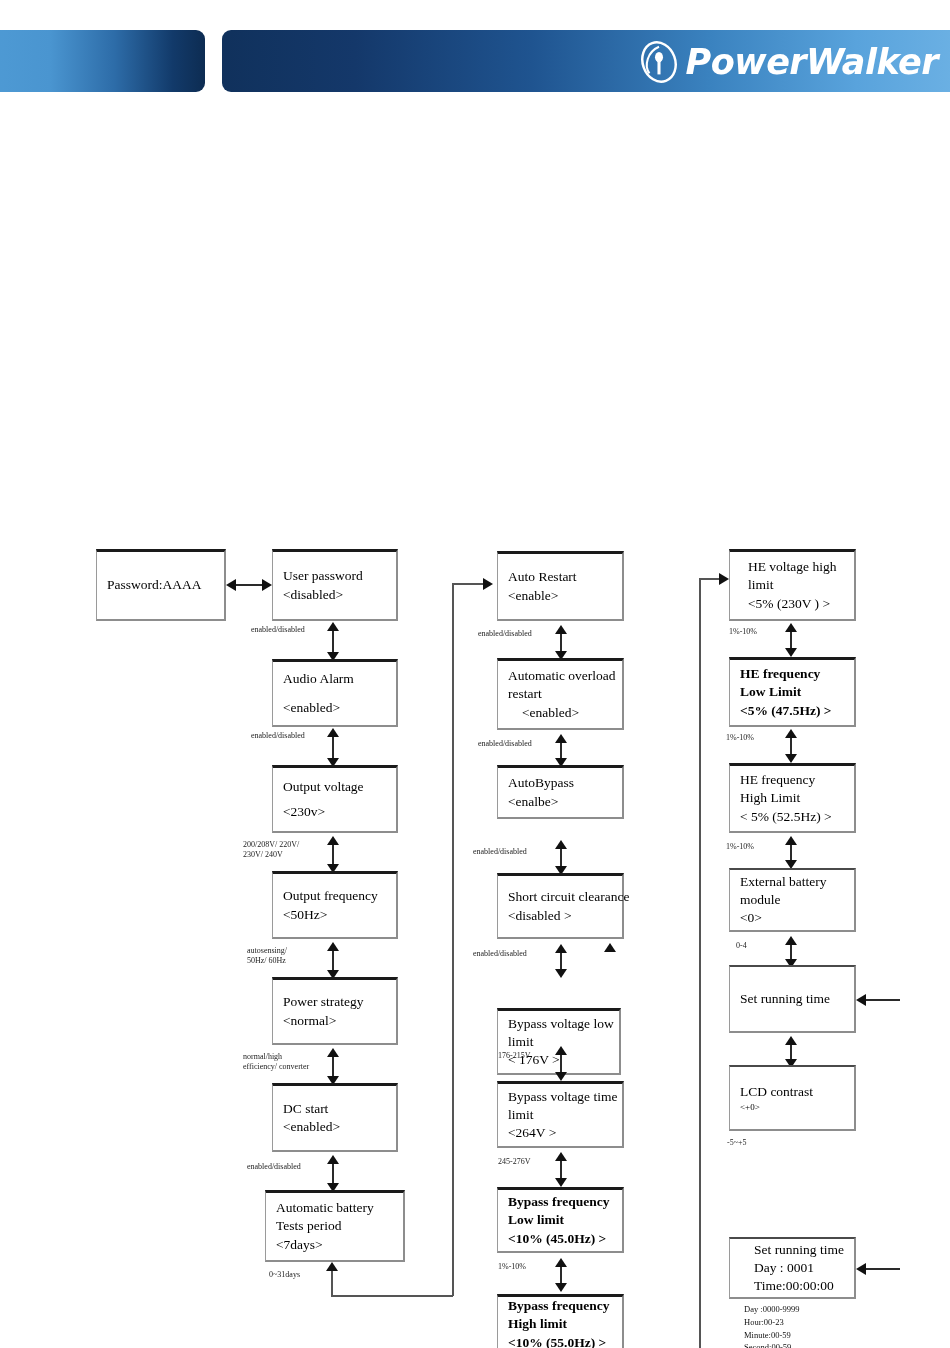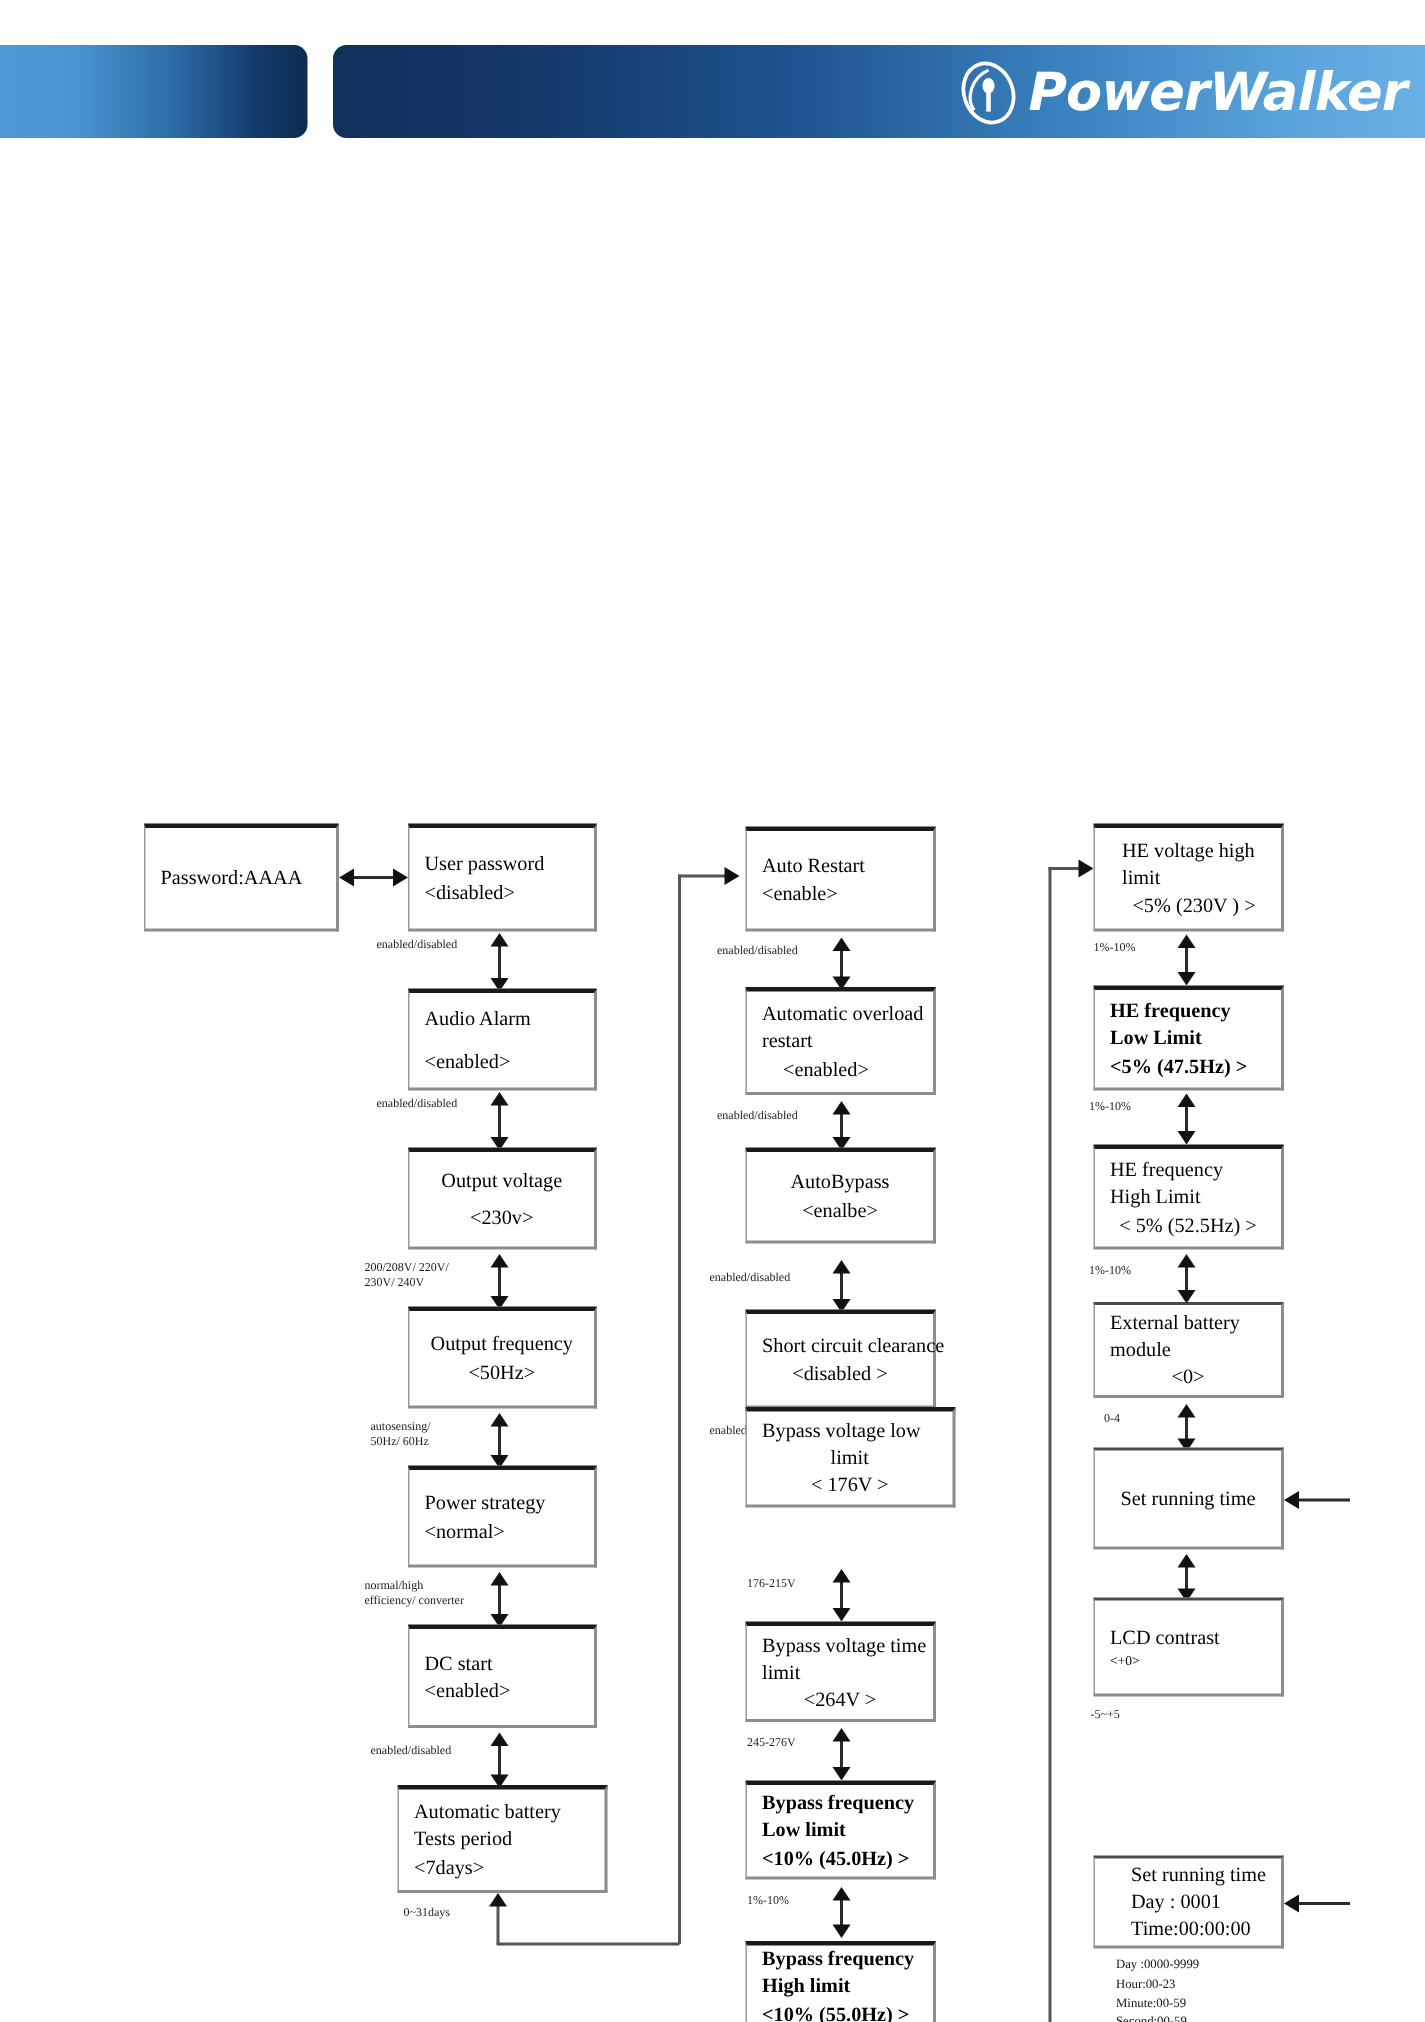--- a/index.html
+++ b/index.html
@@ -24,21 +24,21 @@
   .diagram{position:absolute;left:0;top:0;width:950px;height:1348px;}
   .node{
     position:absolute;box-sizing:border-box;background:#ffffff;
     border-top:3px solid #1a1a1a;
     border-left:1px solid #9a9a9a;border-right:2px solid #8d8d8d;border-bottom:2px solid #8d8d8d;
     display:flex;flex-direction:column;justify-content:center;
     padding:4px 10px;font-size:13.5px;color:#000;line-height:1.35;
   }
   .node.thin-top{border-top:2px solid #4a4a4a;}
   .node .ln{white-space:nowrap;}
-  .c{text-align:center;}
+  .c{text-align:left;}
   .l{text-align:left;}
   .i{padding-left:14px;}
   .node.b{font-weight:bold;}
   .edge-label{
     position:absolute;font-size:8px;color:#1c1c1c;line-height:1.25;
     font-family:"Liberation Serif",serif;white-space:nowrap;
   }
   .vline{position:absolute;background:#555;width:1.5px;}
   .hline{position:absolute;background:#555;height:1.5px;}
   .vline.dk{background:#2a2a2a;width:2px;}
@@ -169,42 +169,42 @@
     <div class="ln l">Automatic overload</div>
     <div class="ln l">restart</div>
     <div class="ln l i">&lt;enabled&gt;</div>
   </div>
 
   <div class="edge-label" style="left:478px;top:739px;">enabled/disabled</div>
   <div class="vline dk" style="left:560px;top:737px;height:28px;"></div>
   <div class="tri tri-up" style="left:555px;top:734px;"></div>
   <div class="tri tri-down" style="left:555px;top:758px;"></div>
 
-  <div class="node" style="left:497px;top:765px;width:127px;height:64px;">
+  <div class="node" style="left:497px;top:765px;width:127px;height:54px;">
     <div class="ln c">AutoBypass</div>
     <div class="ln c">&lt;enalbe&gt;</div>
   </div>
 
   <div class="edge-label" style="left:473px;top:847px;">enabled/disabled</div>
   <div class="vline dk" style="left:560px;top:843px;height:30px;"></div>
   <div class="tri tri-up" style="left:555px;top:840px;"></div>
   <div class="tri tri-down" style="left:555px;top:866px;"></div>
 
   <div class="node" style="left:497px;top:873px;width:127px;height:66px;">
     <div class="ln c">Short circuit clearance</div>
     <div class="ln c">&lt;disabled &gt;</div>
   </div>
 
   <div class="edge-label" style="left:473px;top:949px;">enabled/disabled</div>
   <div class="vline dk" style="left:560px;top:948px;height:28px;"></div>
   <div class="tri tri-up" style="left:555px;top:944px;"></div>
   <div class="tri tri-down" style="left:555px;top:969px;"></div>
   <div class="tri tri-up" style="left:604px;top:943px;"></div>
 
-  <div class="node" style="left:497px;top:938px;width:140px;height:67px;">
+  <div class="node" style="left:497px;top:1008px;width:124px;height:67px;">
     <div class="ln l">Bypass voltage low</div>
     <div class="ln c">limit</div>
     <div class="ln c">&lt; 176V &gt;</div>
   </div>
 
   <div class="edge-label" style="left:498px;top:1051px;">176-215V</div>
   <div class="vline dk" style="left:560px;top:1049px;height:30px;"></div>
   <div class="tri tri-up" style="left:555px;top:1046px;"></div>
   <div class="tri tri-down" style="left:555px;top:1072px;"></div>
 

